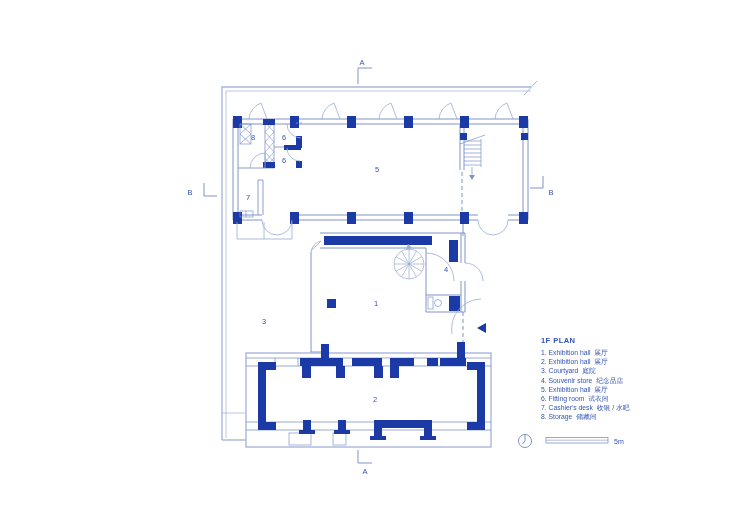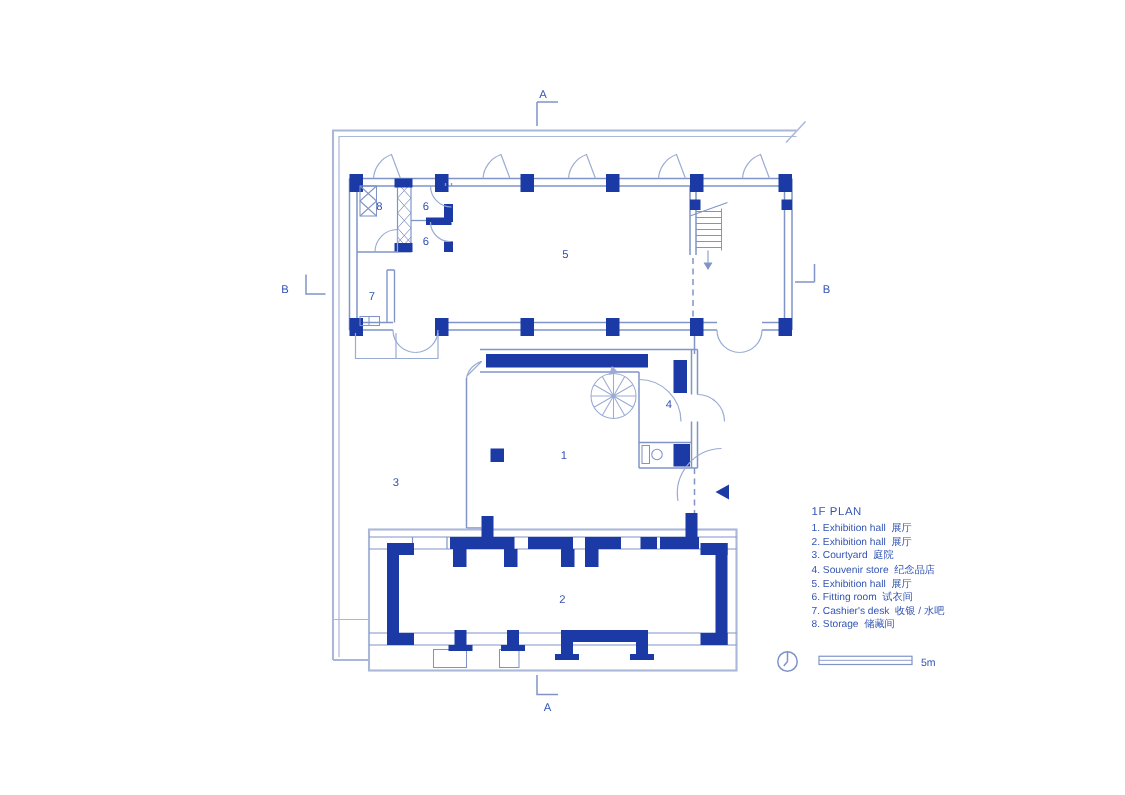--- a/index.html
+++ b/index.html
@@ -1,20 +1,20 @@
 <!DOCTYPE html>
 <html><head>
 <meta charset="utf-8">
 <style>
   html,body{margin:0;padding:0;background:#ffffff;}
   .stage{position:relative;width:750px;height:530px;background:#ffffff;overflow:hidden;
          font-family:"Liberation Sans",sans-serif;}
   .stage svg{position:absolute;left:0;top:0;}
   .legend{position:absolute;left:541px;top:336px;color:#3354b4;}
-  .legend .title{font-size:7.6px;font-weight:normal;letter-spacing:.4px;margin-bottom:3px;}
+  .legend .title{font-size:7.6px;font-weight:bold;letter-spacing:.4px;margin-bottom:3px;}
   .legend .item{font-size:6.8px;line-height:9.2px;white-space:pre;}
   text{font-family:"Liberation Sans",sans-serif;fill:#3354b4;}
 </style>
 </head>
 <body>
 
 <div class="stage">
 
 <svg width="750" height="530" viewBox="0 0 750 530">
 

